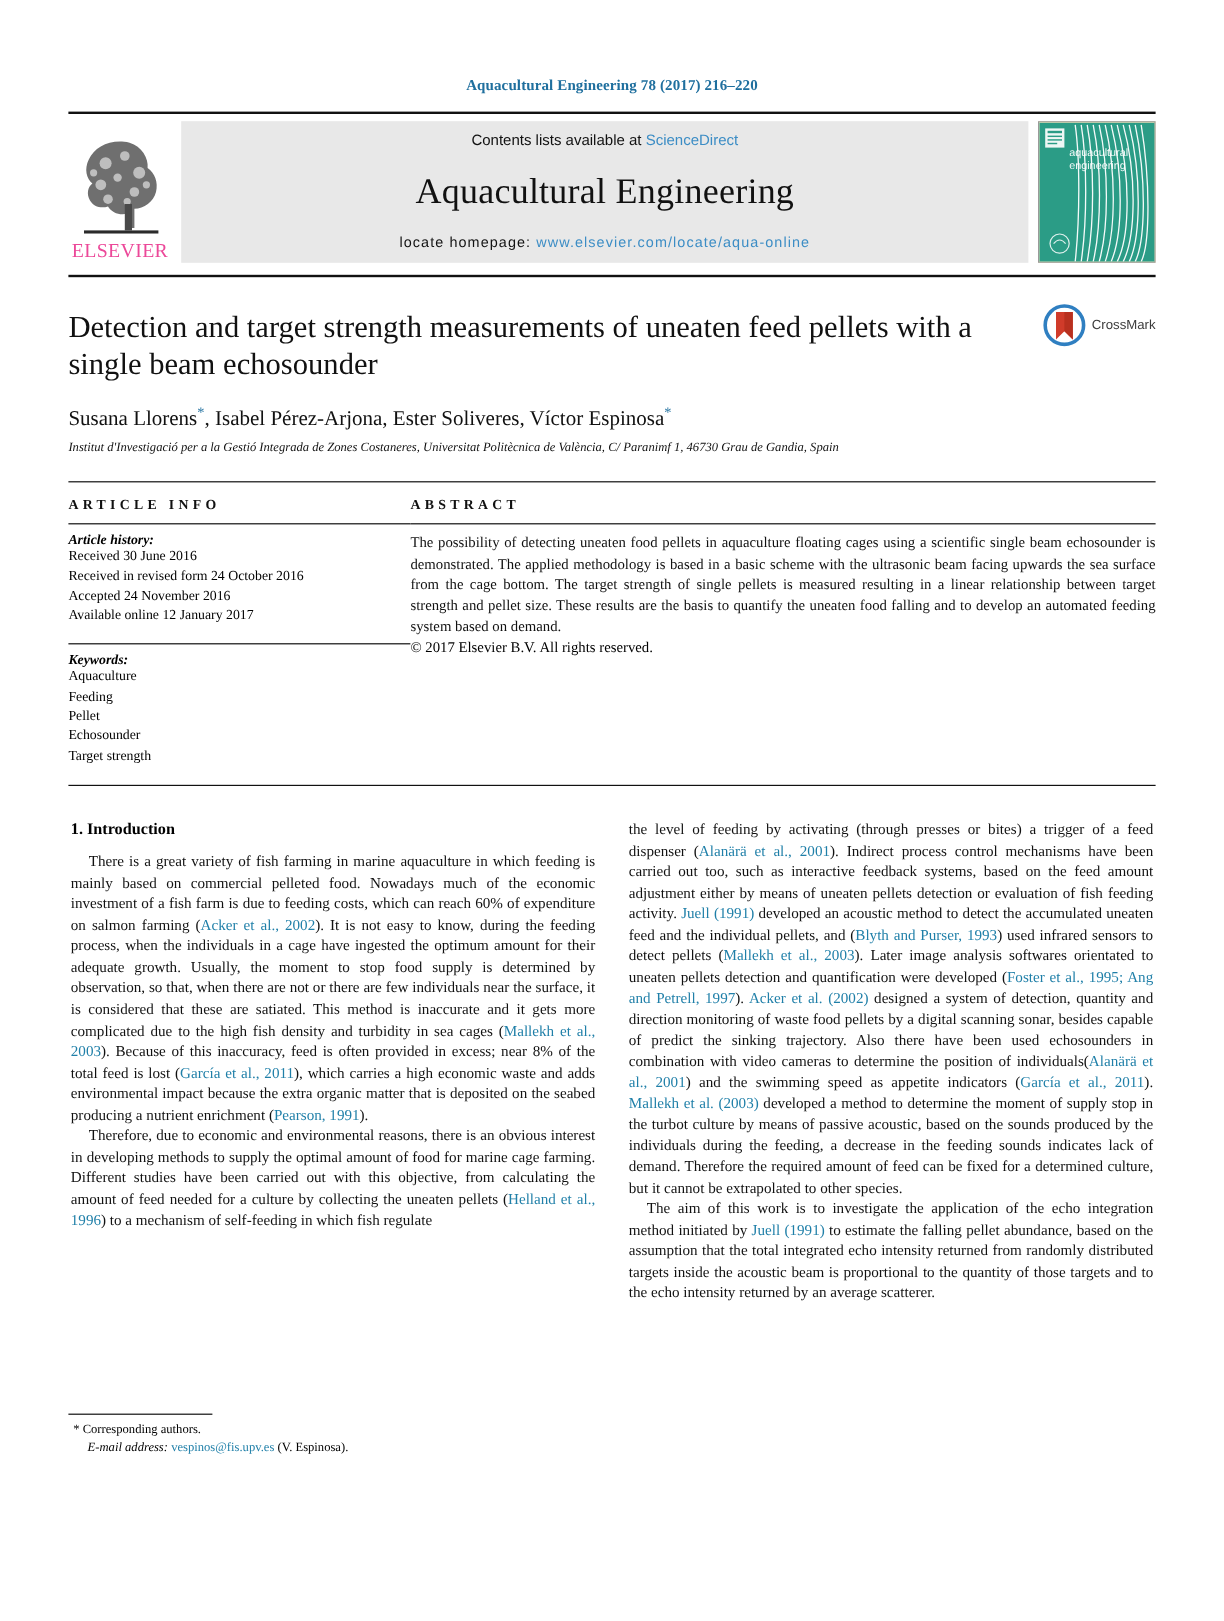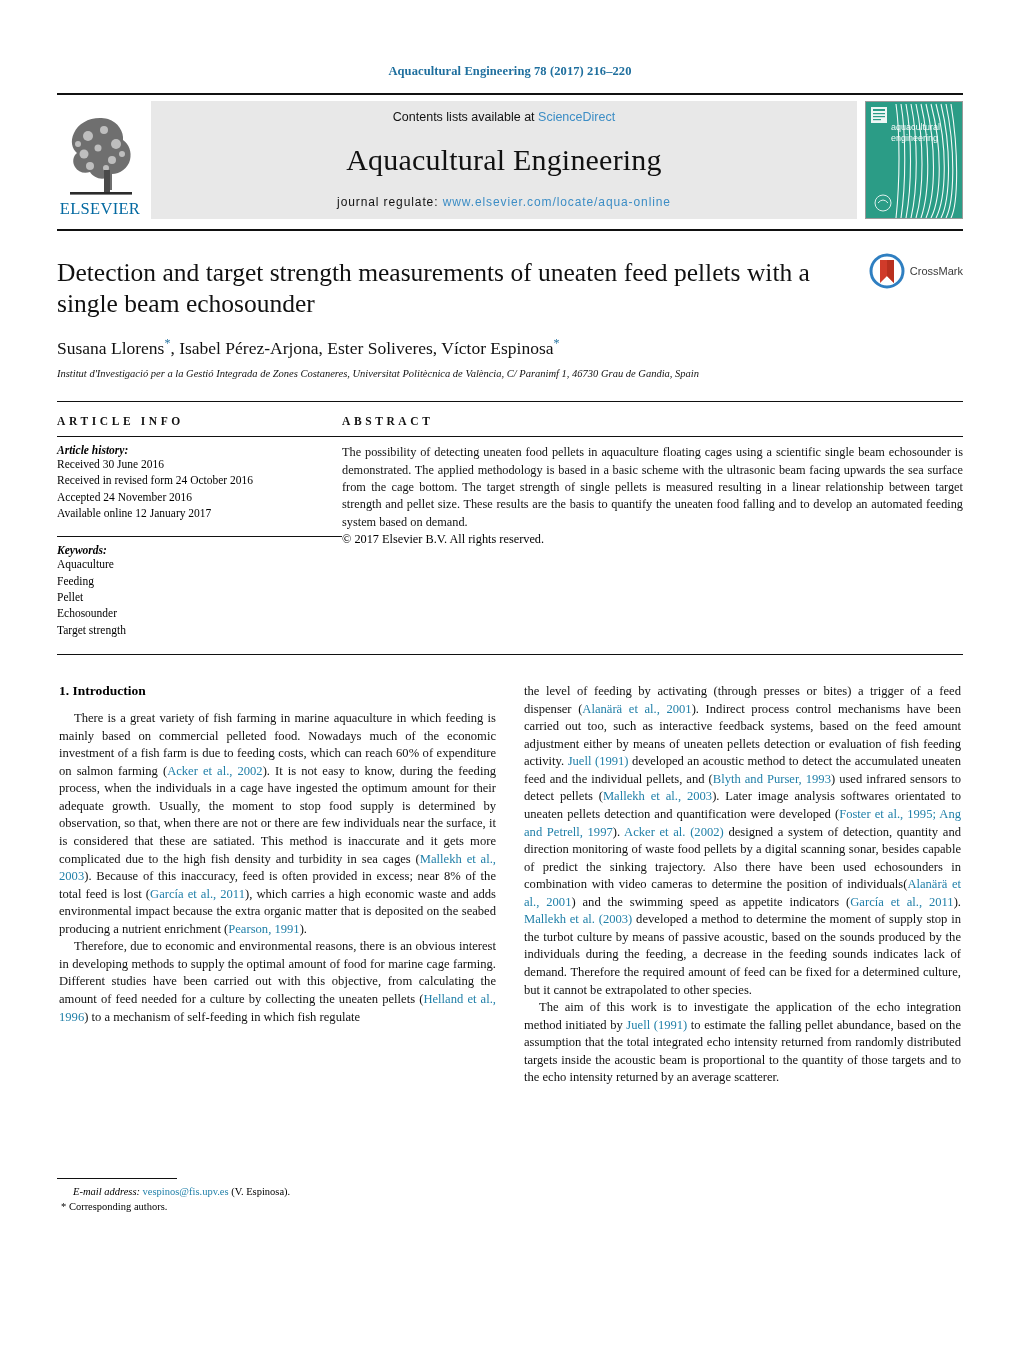--- a/index.html
+++ b/index.html
@@ -50,21 +50,21 @@
     flex-direction: column;
     justify-content: flex-end;
     align-items: center;
     padding-bottom: 2px;
   }
   .tree-wrap { width: 80px; height: 86px; }
   .elsevier-word {
     font-family: "Liberation Serif", serif;
     font-size: 16.5px;
     letter-spacing: .3px;
-    color: #0369a1;
+    color: #ec4899;
     font-weight: normal;
     line-height: 1;
     margin-top: 1px;
   }
   .masthead-center {
     flex: 1 1 auto;
     background: #e8e8e8;
     margin: 0 8px 0 8px;
     display: flex;
     flex-direction: column;
@@ -316,21 +316,21 @@
       </div>
       <div class="elsevier-word">ELSEVIER</div>
     </div>
 
     <div class="masthead-center">
       <div class="contents-line">
         <span>Contents lists available at </span><span class="sd">ScienceDirect</span>
       </div>
       <div class="journal-title">Aquacultural Engineering</div>
       <div class="homepage-line">
-        <span>journal regulate: </span><span class="url">www.elsevier.com/locate/aqua-online</span>
+        <span>locate homepage: </span><span class="url">www.elsevier.com/locate/aqua-online</span>
       </div>
     </div>
 
     <div class="cover-thumb">
       <svg viewBox="0 0 98 118" width="98" height="118" style="position:absolute;left:0;top:0;">
         <rect x="0" y="0" width="98" height="118" fill="#2b9c86"></rect>
         <g stroke="#ffffff" stroke-width="1.1" opacity="0.95" fill="none">
           <path d="M30 2 C34 30 34 80 30 116"></path>
           <path d="M35 2 C40 32 40 82 35 116"></path>
           <path d="M40 2 C46 34 46 84 40 116"></path>
@@ -427,25 +427,25 @@
       <p class="para">Therefore, due to economic and environmental reasons, there is an obvious interest in developing methods to supply the optimal amount of food for marine cage farming. Different studies have been carried out with this objective, from calculating the amount of feed needed for a culture by collecting the uneaten pellets (<span class="cite">Helland et al., 1996</span>) to a mechanism of self-feeding in which fish regulate</p>
     </div>
     <div class="bcol">
       <p class="para" style="text-indent:0">the level of feeding by activating (through presses or bites) a trigger of a feed dispenser (<span class="cite">Alanärä et al., 2001</span>). Indirect process control mechanisms have been carried out too, such as interactive feedback systems, based on the feed amount adjustment either by means of uneaten pellets detection or evaluation of fish feeding activity. <span class="cite">Juell (1991)</span> developed an acoustic method to detect the accumulated uneaten feed and the individual pellets, and (<span class="cite">Blyth and Purser, 1993</span>) used infrared sensors to detect pellets (<span class="cite">Mallekh et al., 2003</span>). Later image analysis softwares orientated to uneaten pellets detection and quantification were developed (<span class="cite">Foster et al., 1995; Ang and Petrell, 1997</span>). <span class="cite">Acker et al. (2002)</span> designed a system of detection, quantity and direction monitoring of waste food pellets by a digital scanning sonar, besides capable of predict the sinking trajectory. Also there have been used echosounders in combination with video cameras to determine the position of individuals(<span class="cite">Alanärä et al., 2001</span>) and the swimming speed as appetite indicators (<span class="cite">García et al., 2011</span>). <span class="cite">Mallekh et al. (2003)</span> developed a method to determine the moment of supply stop in the turbot culture by means of passive acoustic, based on the sounds produced by the individuals during the feeding, a decrease in the feeding sounds indicates lack of demand. Therefore the required amount of feed can be fixed for a determined culture, but it cannot be extrapolated to other species.</p>
       <p class="para">The aim of this work is to investigate the application of the echo integration method initiated by <span class="cite">Juell (1991)</span> to estimate the falling pellet abundance, based on the assumption that the total integrated echo intensity returned from randomly distributed targets inside the acoustic beam is proportional to the quantity of those targets and to the echo intensity returned by an average scatterer.</p>
     </div>
   </div>
 
   <div class="footnote">
     <div class="fn-rule"></div>
+    <div class="fn-line">
+      <span>*</span>
+      <span>Corresponding authors.</span>
+    </div>
     <div class="fn-line" style="text-indent:0;padding-left:16px">
       <span class="ital">E-mail address:</span>
       <a href="#">vespinos@fis.upv.es</a>
       <span>(V. Espinosa).</span>
     </div>
-    <div class="fn-line">
-      <span>*</span>
-      <span>Corresponding authors.</span>
-    </div>
   </div>
 
 
 </div>
 
 </body></html>

